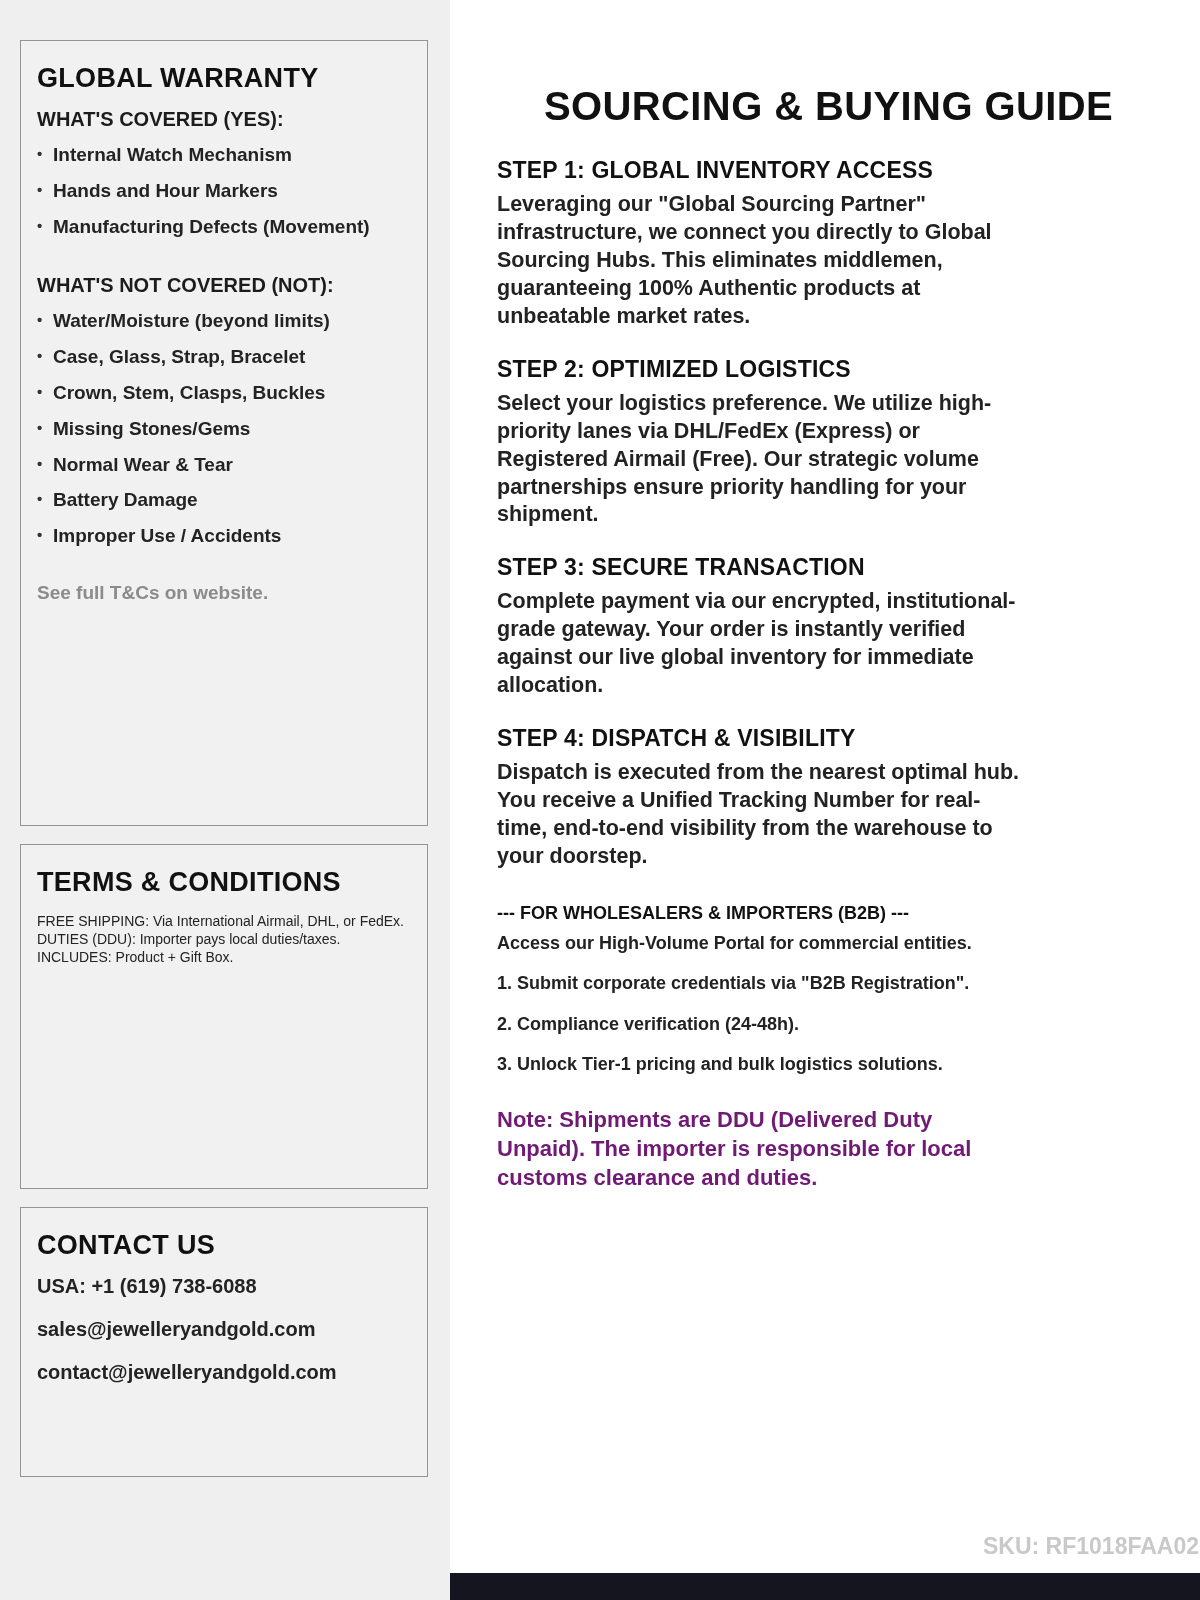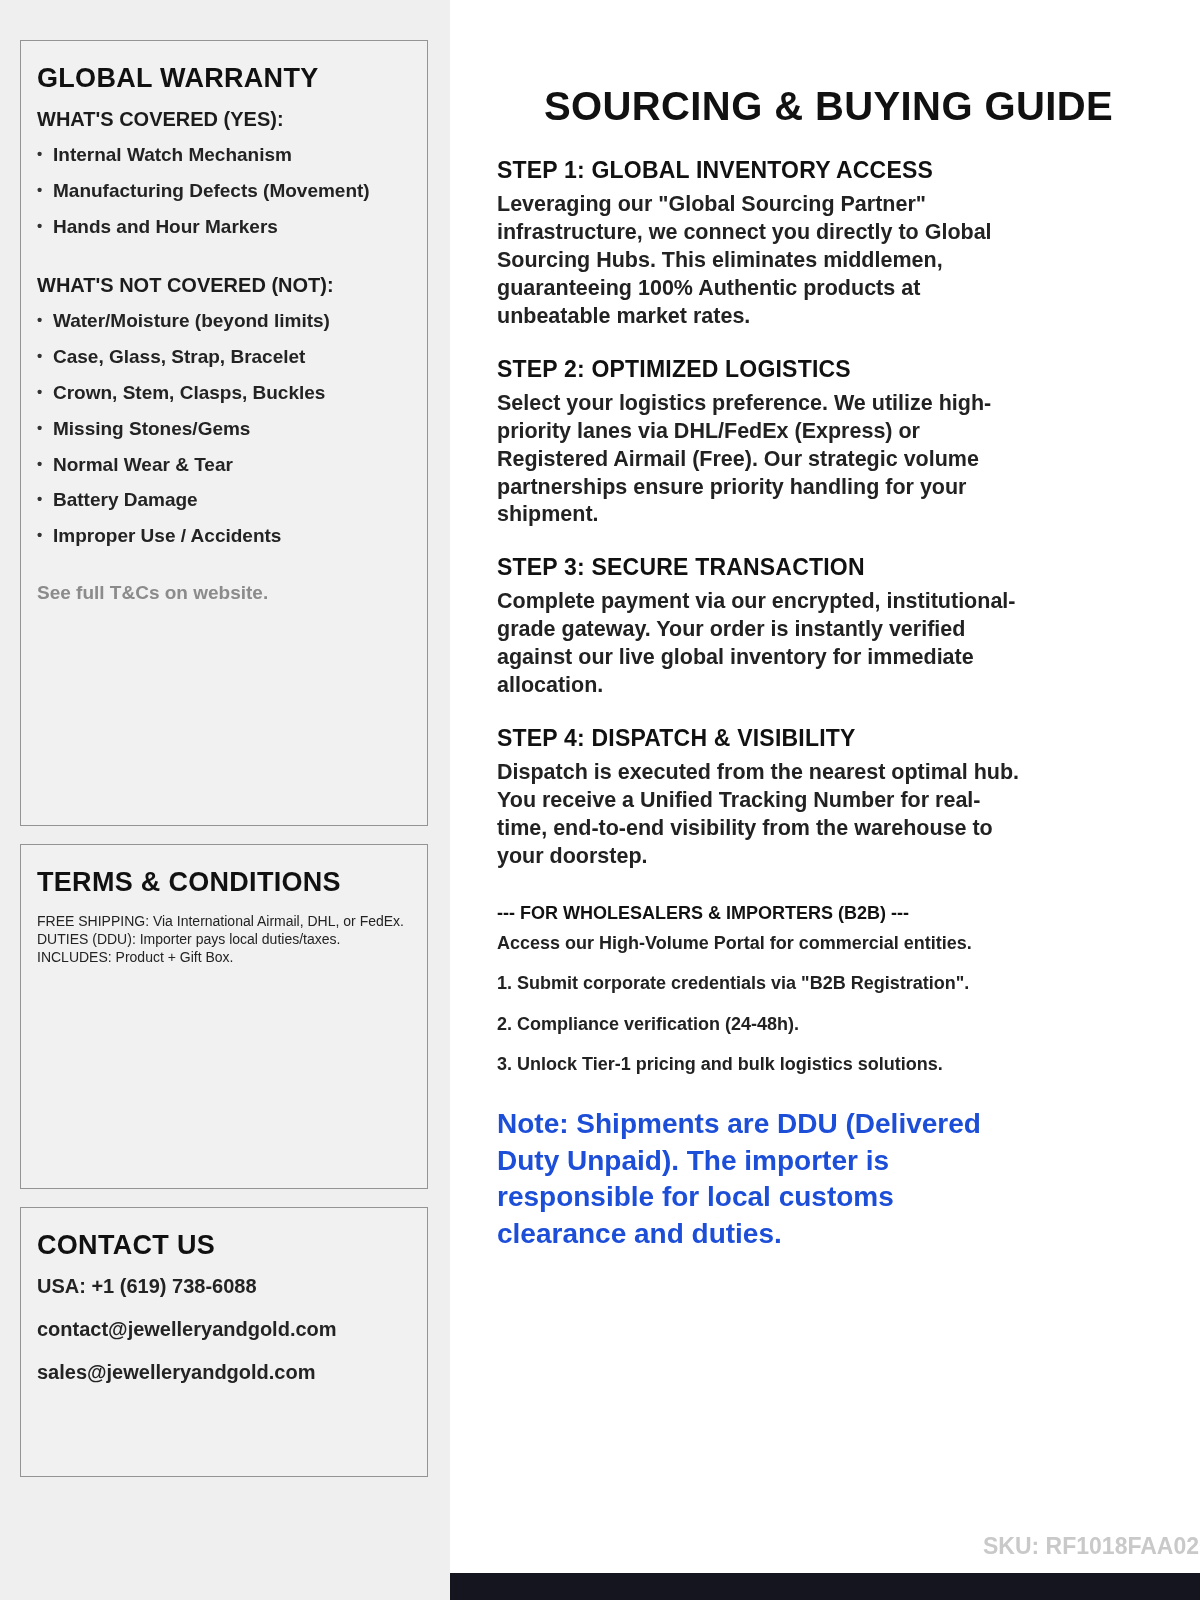--- a/index.html
+++ b/index.html
@@ -125,24 +125,24 @@
   }
   .b2b-para {
     font-size: 18px;
     font-weight: 600;
     line-height: 1.3;
     color: #222;
     margin: 0 0 17px 0;
     max-width: 540px;
   }
   .b2b-note {
-    font-size: 28px;
-    font-weight: 600;
-    line-height: 1.3;
-    color: #1d4ed8;
+    font-size: 22px;
+    font-weight: 600;
+    line-height: 1.3;
+    color: #701a75;
     margin: 30px 0 0 0;
     max-width: 500px;
   }
 
   .sku {
     position: absolute;
     left: 983px; top: 1533px;
     font-size: 23px;
     font-weight: 700;
     color: #c9c9c9;
@@ -159,22 +159,22 @@
 <body>
 
 <div class="sidebar">
 
   <div class="panel panel-warranty">
     <h2 class="panel-title">GLOBAL WARRANTY</h2>
 
     <div class="sub-heading">WHAT'S COVERED (YES):</div>
     <ul class="bullet-list">
       <li>Internal Watch Mechanism</li>
+      <li>Hands and Hour Markers</li>
       <li>Manufacturing Defects (Movement)</li>
-      <li>Hands and Hour Markers</li>
     </ul>
 
     <div class="sub-heading second">WHAT'S NOT COVERED (NOT):</div>
     <ul class="bullet-list">
       <li>Water/Moisture (beyond limits)</li>
       <li>Case, Glass, Strap, Bracelet</li>
       <li>Crown, Stem, Clasps, Buckles</li>
       <li>Missing Stones/Gems</li>
       <li>Normal Wear &amp; Tear</li>
       <li>Battery Damage</li>
@@ -185,22 +185,22 @@
   </div>
 
   <div class="panel panel-terms">
     <h2 class="panel-title">TERMS &amp; CONDITIONS</h2>
     <p class="terms-body">FREE SHIPPING: Via International Airmail, DHL, or FedEx.  DUTIES (DDU): Importer pays local duties/taxes.  INCLUDES: Product + Gift Box.</p>
   </div>
 
   <div class="panel panel-contact">
     <h2 class="panel-title">CONTACT US</h2>
     <p class="contact-line first">USA: +1 (619) 738-6088</p>
+    <p class="contact-line">sales@jewelleryandgold.com</p>
     <p class="contact-line">contact@jewelleryandgold.com</p>
-    <p class="contact-line">sales@jewelleryandgold.com</p>
   </div>
 
 </div>
 
 <div class="main">
 
   <h1 class="page-title">SOURCING &amp; BUYING GUIDE</h1>
 
   <div>
     <h3 class="step-heading">STEP 1: GLOBAL INVENTORY ACCESS</h3>

